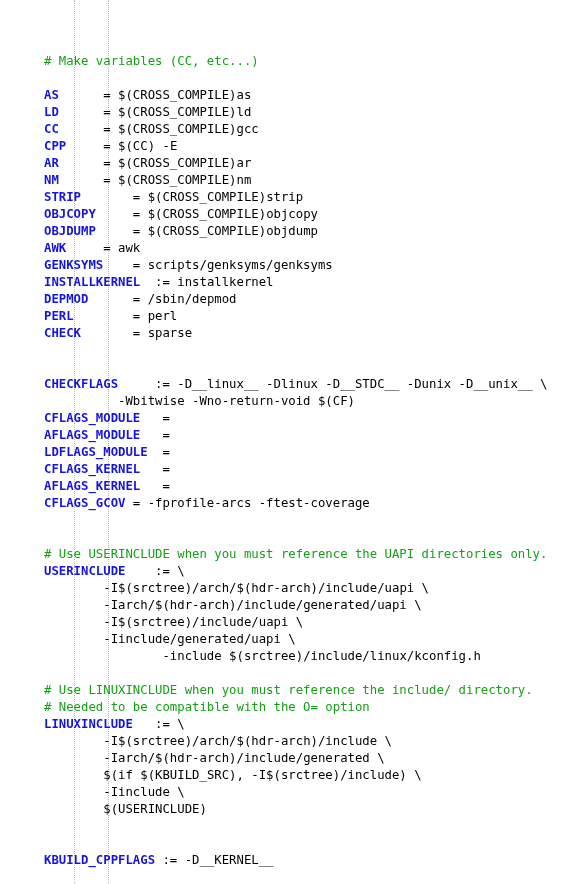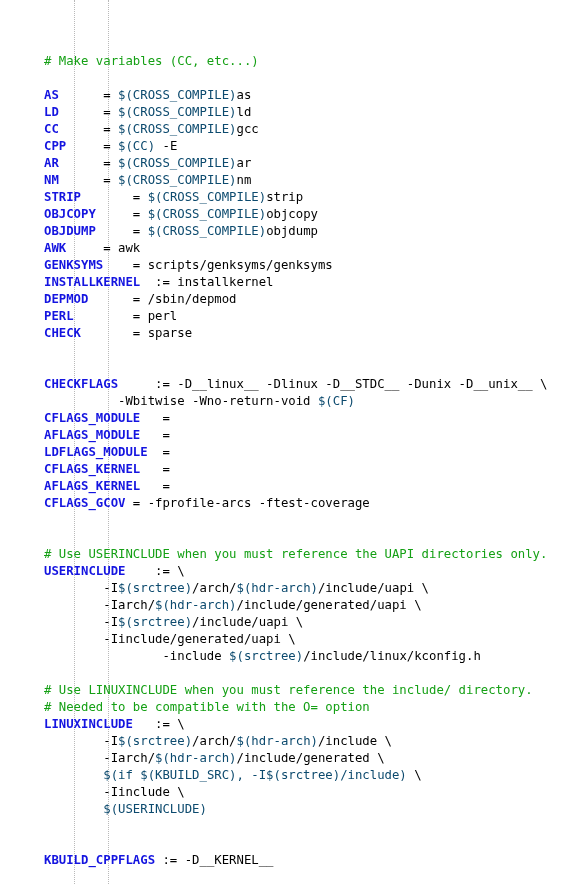--- a/index.html
+++ b/index.html
@@ -47,21 +47,21 @@
   .ln {
     display: block;
     height: 17px;
     line-height: 17px;
     white-space: pre;
     position: relative;
   }
   
   .c  { color: #15a015; }            
   .v  { color: #1414e0; font-weight: bold; }   
-  .b  { color: #0c4a6e; }            
+  .b  { color: #000000; }            
   .t  { color: #000000; }            
 </style>
 </head>
 <body>
 
 <div id="editor">
   <div class="guides"><div class="guide" style="left: 30px; top: 0px; height: 884px; border-left-color: rgb(185, 185, 185);"></div><div class="guide" style="left: 64px; top: 0px; height: 884px; border-left-color: rgb(185, 185, 185);"></div></div>
   <div class="code" id="code"><div class="ln"><span class="c"># Make variables (CC, etc...)</span></div><div class="ln">&nbsp;</div><div class="ln"><span class="v">AS</span><span class="t">      = </span><span class="b">$(CROSS_COMPILE)</span><span class="t">as</span></div><div class="ln"><span class="v">LD</span><span class="t">      = </span><span class="b">$(CROSS_COMPILE)</span><span class="t">ld</span></div><div class="ln"><span class="v">CC</span><span class="t">      = </span><span class="b">$(CROSS_COMPILE)</span><span class="t">gcc</span></div><div class="ln"><span class="v">CPP</span><span class="t">     = </span><span class="b">$(CC)</span><span class="t"> -E</span></div><div class="ln"><span class="v">AR</span><span class="t">      = </span><span class="b">$(CROSS_COMPILE)</span><span class="t">ar</span></div><div class="ln"><span class="v">NM</span><span class="t">      = </span><span class="b">$(CROSS_COMPILE)</span><span class="t">nm</span></div><div class="ln"><span class="v">STRIP</span><span class="t">       = </span><span class="b">$(CROSS_COMPILE)</span><span class="t">strip</span></div><div class="ln"><span class="v">OBJCOPY</span><span class="t">     = </span><span class="b">$(CROSS_COMPILE)</span><span class="t">objcopy</span></div><div class="ln"><span class="v">OBJDUMP</span><span class="t">     = </span><span class="b">$(CROSS_COMPILE)</span><span class="t">objdump</span></div><div class="ln"><span class="v">AWK</span><span class="t">     = awk</span></div><div class="ln"><span class="v">GENKSYMS</span><span class="t">    = scripts/genksyms/genksyms</span></div><div class="ln"><span class="v">INSTALLKERNEL</span><span class="t">  := installkernel</span></div><div class="ln"><span class="v">DEPMOD</span><span class="t">      = /sbin/depmod</span></div><div class="ln"><span class="v">PERL</span><span class="t">        = perl</span></div><div class="ln"><span class="v">CHECK</span><span class="t">       = sparse</span></div><div class="ln">&nbsp;</div><div class="ln">&nbsp;</div><div class="ln"><span class="v">CHECKFLAGS</span><span class="t">     := -D__linux__ -Dlinux -D__STDC__ -Dunix -D__unix__ \</span></div><div class="ln"><span class="t">          -Wbitwise -Wno-return-void </span><span class="b">$(CF)</span></div><div class="ln"><span class="v">CFLAGS_MODULE</span><span class="t">   =</span></div><div class="ln"><span class="v">AFLAGS_MODULE</span><span class="t">   =</span></div><div class="ln"><span class="v">LDFLAGS_MODULE</span><span class="t">  =</span></div><div class="ln"><span class="v">CFLAGS_KERNEL</span><span class="t">   =</span></div><div class="ln"><span class="v">AFLAGS_KERNEL</span><span class="t">   =</span></div><div class="ln"><span class="v">CFLAGS_GCOV</span><span class="t"> = -fprofile-arcs -ftest-coverage</span></div><div class="ln">&nbsp;</div><div class="ln">&nbsp;</div><div class="ln"><span class="c"># Use USERINCLUDE when you must reference the UAPI directories only.</span></div><div class="ln"><span class="v">USERINCLUDE</span><span class="t">    := \</span></div><div class="ln"><span class="t">        -I</span><span class="b">$(srctree)</span><span class="t">/arch/</span><span class="b">$(hdr-arch)</span><span class="t">/include/uapi \</span></div><div class="ln"><span class="t">        -Iarch/</span><span class="b">$(hdr-arch)</span><span class="t">/include/generated/uapi \</span></div><div class="ln"><span class="t">        -I</span><span class="b">$(srctree)</span><span class="t">/include/uapi \</span></div><div class="ln"><span class="t">        -Iinclude/generated/uapi \</span></div><div class="ln"><span class="t">                -include </span><span class="b">$(srctree)</span><span class="t">/include/linux/kconfig.h</span></div><div class="ln">&nbsp;</div><div class="ln"><span class="c"># Use LINUXINCLUDE when you must reference the include/ directory.</span></div><div class="ln"><span class="c"># Needed to be compatible with the O= option</span></div><div class="ln"><span class="v">LINUXINCLUDE</span><span class="t">   := \</span></div><div class="ln"><span class="t">        -I</span><span class="b">$(srctree)</span><span class="t">/arch/</span><span class="b">$(hdr-arch)</span><span class="t">/include \</span></div><div class="ln"><span class="t">        -Iarch/</span><span class="b">$(hdr-arch)</span><span class="t">/include/generated \</span></div><div class="ln"><span class="t">        </span><span class="b">$(if $(KBUILD_SRC), -I$(srctree)/include)</span><span class="t"> \</span></div><div class="ln"><span class="t">        -Iinclude \</span></div><div class="ln"><span class="t">        </span><span class="b">$(USERINCLUDE)</span></div><div class="ln">&nbsp;</div><div class="ln">&nbsp;</div><div class="ln"><span class="v">KBUILD_CPPFLAGS</span><span class="t"> := -D__KERNEL__</span></div><div class="ln">&nbsp;</div></div>
 </div>
 

